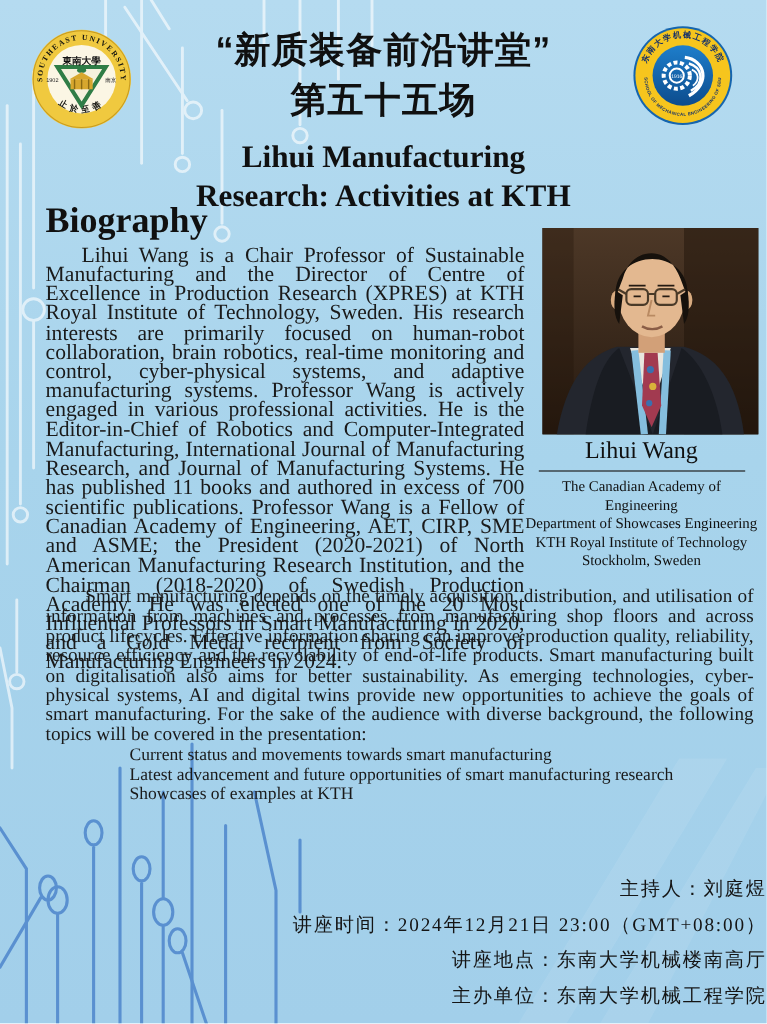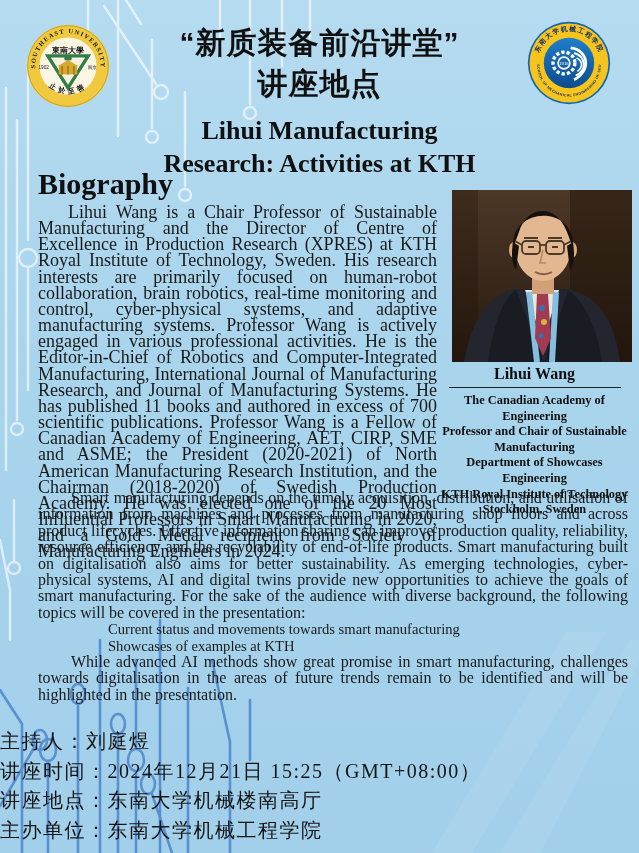--- a/index.html
+++ b/index.html
@@ -44,40 +44,40 @@
     color:#1a1a1a;
   }
   .speaker-card{width:195px;flex:0 0 195px;margin-top:-14px;}
   .photo{
     margin-left:15px;width:180px;height:172px;
     background:#2a1c12;
   }
   .photo svg{display:block;width:100%;height:100%;}
   .speaker-name{
     margin-top:3px;text-align:center;
-    font-weight:bold;font-size:16px;color:#101010;
+    font-weight:normal;font-size:20px;color:#101010;
   }
   .name-divider{
     width:172px;margin:4px auto 5px auto;border-top:1.6px solid #222;
   }
-  .affiliation{text-align:center;font-weight:bold;font-size:12.4px;line-height:15.6px;color:#101010;}
+  .affiliation{text-align:center;font-weight:normal;font-size:12.4px;line-height:15.6px;color:#101010;}
 
   
   .abstract-section{left:38px;top:487px;width:590px;}
   .abs-p{
     margin:0;font-size:16px;line-height:16.4px;text-align:justify;
     text-indent:33px;color:#1a1a1a;
   }
   .abs-p.first{margin-top:3px;}
   .topics{padding-left:70px;font-size:14.6px;line-height:16.4px;color:#1a1a1a;}
 
   
   .event-info{
-    left:0;top:727px;width:639px;text-align:left;
-    font-size:20px;line-height:29.5px;letter-spacing:1.5px;color:#151515;
+    left:0;top:727px;width:639px;text-align:right;
+    font-size:16px;line-height:29.5px;letter-spacing:1.5px;color:#151515;
   }
 
   
   .seal-arc{font-family:"Liberation Serif",serif;font-size:7.6px;font-weight:bold;fill:#15150f;letter-spacing:1.6px;}
   .seal-motto{font-family:"Liberation Serif",serif;font-size:8.5px;font-weight:bold;fill:#15150f;letter-spacing:4px;}
   .seal-cn{font-family:"Liberation Sans",sans-serif;font-size:9.5px;font-weight:bold;fill:#111;}
   .seal-small{font-family:"Liberation Sans",sans-serif;font-size:5.5px;fill:#222;}
   .badge-arc-cn{font-family:"Liberation Sans",sans-serif;font-size:8px;font-weight:bold;fill:#14306b;letter-spacing:1.5px;}
   .badge-arc-en{font-family:"Liberation Sans",sans-serif;font-size:4.3px;font-weight:bold;fill:#14306b;letter-spacing:.4px;}
   .badge-year{font-family:"Liberation Sans",sans-serif;font-size:5px;fill:#fff;}
@@ -192,21 +192,21 @@
         <path d="M56,38 C70,42 72,58 58,65" fill="none" stroke="#ffffff" stroke-width="2.4"></path>
         <path d="M59,44 C66,47 67,55 60,60" fill="none" stroke="#ffffff" stroke-width="1.8"></path>
       </g>
       <text class="badge-year" x="44" y="52" text-anchor="middle">1916</text>
     </svg>
   </div>
 
   <div class="layer titles">
     <div class="series-title">
       <div>“新质装备前沿讲堂”</div>
-      <div>讲座地点</div>
+      <div>第五十五场</div>
     </div>
     <div class="talk-title">
       <div>Lihui Manufacturing</div>
       <div>Research: Activities at KTH</div>
     </div>
   </div>
 
   <div class="layer bio-section">
     <h2 class="section-heading">Biography</h2>
     <div class="bio-flex">
@@ -254,38 +254,37 @@
             <path d="M76,57 h6" stroke="#241a12" stroke-width="1.6"></path>
             <path d="M100,57 h6" stroke="#241a12" stroke-width="1.6"></path>
             <path d="M91,60 L88,73 L94,73" stroke="#b98a62" stroke-width="1.6" fill="none"></path>
             <path d="M83,82 C88,85 95,85 100,82" stroke="#8a5d46" stroke-width="2" fill="none"></path>
           </svg>
         </div>
         <div class="speaker-name">Lihui Wang</div>
         <div class="name-divider"></div>
         <div class="affiliation">
           <div>The Canadian Academy of Engineering</div>
-          <div>Professor and Chair of Sustainable Manufacturing</div>
           <div>Department of Showcases Engineering</div>
           <div>KTH Royal Institute of Technology</div>
           <div>Stockholm, Sweden</div>
         </div>
       </div>
     </div>
   </div>
 
   <div class="layer abstract-section">
     <p class="abs-p first">Smart manufacturing depends on the timely acquisition, distribution, and utilisation of information from machines and processes from manufacturing shop floors and across product lifecycles. Effective information sharing can improve production quality, reliability, resource efficiency and the recyclability of end-of-life products. Smart manufacturing built on digitalisation also aims for better sustainability. As emerging technologies, cyber-physical systems, AI and digital twins provide new opportunities to achieve the goals of smart manufacturing. For the sake of the audience with diverse background, the following topics will be covered in the presentation:</p>
     <div class="topics">
       <div>Current status and movements towards smart manufacturing</div>
+      <div>Latest advancement and future opportunities of smart manufacturing research</div>
       <div>Showcases of examples at KTH</div>
     </div>
-    <p class="abs-p">While advanced AI methods show great promise in smart manufacturing, challenges towards digitalisation in the areas of future trends remain to be identified and will be highlighted in the presentation.</p>
   </div>
 
   <div class="layer event-info">
     <div>主持人：刘庭煜</div>
-    <div>讲座时间：2024年12月21日 15:25（GMT+08:00）</div>
+    <div>讲座时间：2024年12月21日 23:00（GMT+08:00）</div>
     <div>讲座地点：东南大学机械楼南高厅</div>
     <div>主办单位：东南大学机械工程学院</div>
   </div>
 
 </div>
 
 </body></html>

